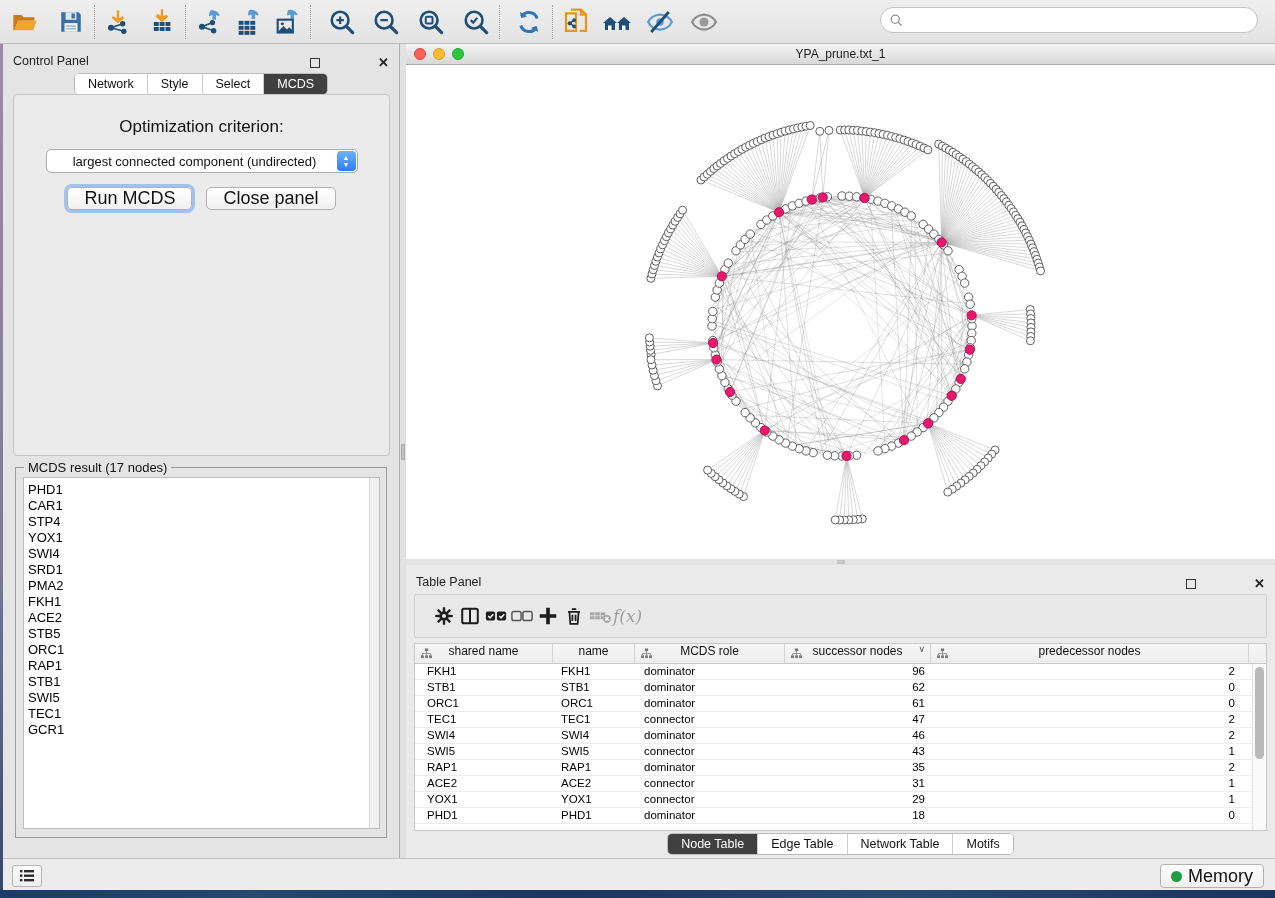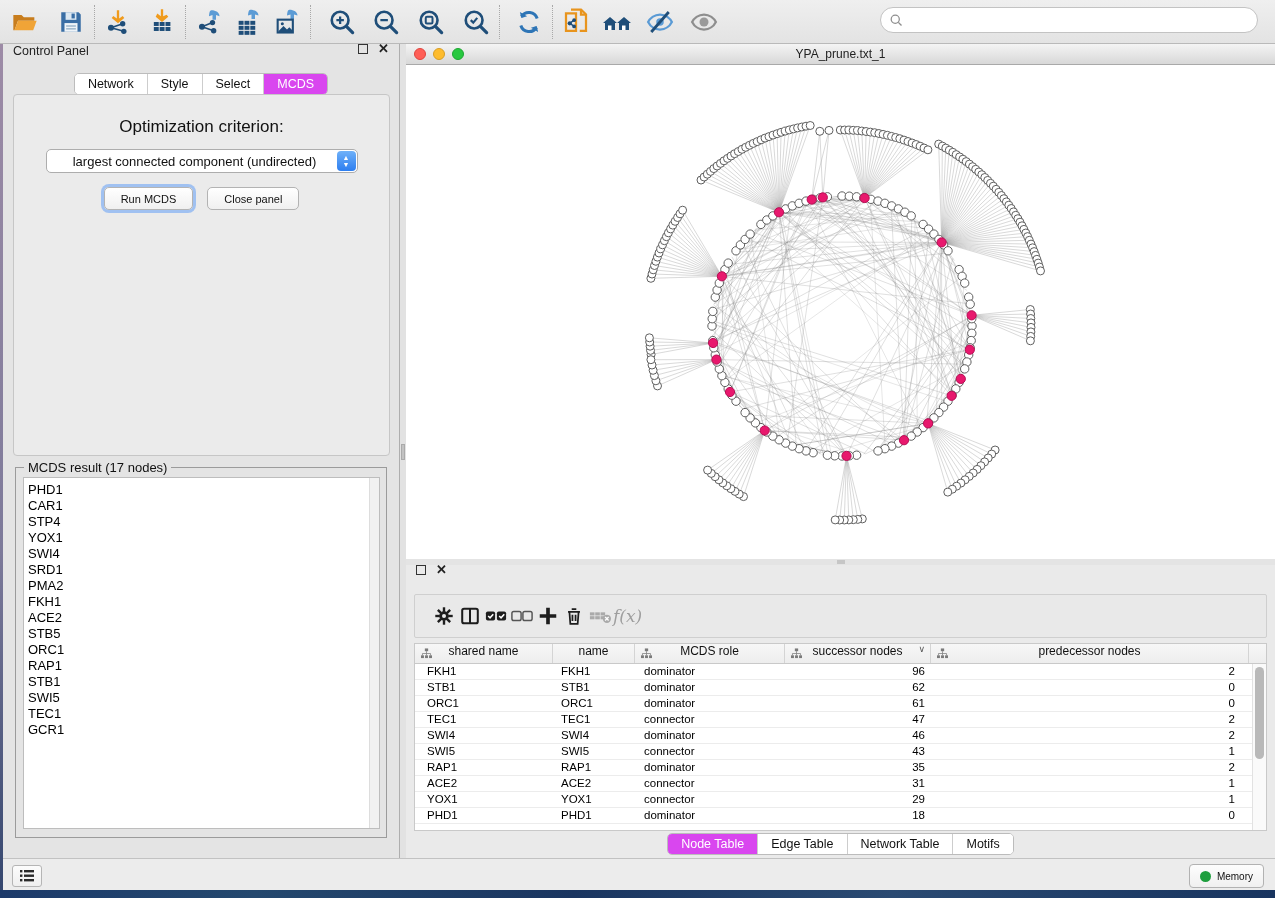--- a/index.html
+++ b/index.html
@@ -13,40 +13,40 @@
   .toolbar { position:absolute; left:0; top:0; width:1275px; height:44px; background:linear-gradient(#efefef,#e3e3e3);
      border-bottom:1px solid #b9b9b9; display:flex; align-items:center; }
   .tb-btn { width:34px; height:34px; border:none; background:transparent; display:flex; align-items:center; justify-content:center; }
   .tb-sep { width:1px; height:34px; border-left:1px dotted #a8a8a8; margin:0 6px; }
   .search-wrap { position:absolute; right:17px; top:7px; width:378px; height:26px; background:#fff; border:1px solid #c3c3c3;
      border-radius:13px; display:flex; align-items:center; padding-left:8px; }
   .search-wrap input { border:none; outline:none; flex:1; height:20px; font-size:12px; background:transparent; }
 
   
   .control-panel { position:absolute; left:3px; top:44px; width:397px; height:814px; background:#e4e4e4; border-right:1px solid #aeaeae; }
-  .panel-header { height:24px; display:flex; align-items:flex-start; padding:0 10px; }
+  .panel-header { height:24px; display:flex; align-items:flex-end; padding:0 10px;gap:48px; }
   .panel-title { font-size:12.5px; color:#222; flex:1; }
   .win-float { width:10px; height:10px; border:1.6px solid #333; margin-right:10px; }
   .win-close { font-size:13px; font-weight:bold; color:#222; line-height:10px; }
   .ctl-tabs { display:flex; justify-content:center; margin-top:5px; }
   .seg { display:flex; background:#fff; border:1px solid #bcbcbc; border-radius:5px; overflow:hidden; height:22px; }
   .segment { padding:0 13px; line-height:21px; font-size:12.5px; color:#111; border-right:1px solid #cdcdcd; background:#fff; }
   .segment:last-child { border-right:none; }
-  .segment.active { background:#d946ef; color:#fff; }
+  .segment.active { background:#404040; color:#fff; }
   .ctl-inner { position:absolute; left:10px; top:50px; width:377px; height:362px; background:#ebebeb; border:1px solid #c6c6c6; border-radius:4px; }
   .opt-label { text-align:center; margin-top:22px; font-size:17px; color:#111; }
   .dropdown { position:relative; margin:12px auto 0; width:312px; height:24px; background:#fff; border:1px solid #adadad; border-radius:5px;
      display:flex; align-items:center; }
   .dropdown-text { flex:1; text-align:center; font-size:13px; color:#111; padding-right:14px; }
   .dropdown-stepper { position:absolute; right:1px; top:1px; width:19px; height:20px; border-radius:4px;
      background:linear-gradient(#6fb1f9,#2d7ef0); display:flex; flex-direction:column; align-items:center; justify-content:center; gap:1px; }
   .dropdown-stepper span { color:#fff; font-size:7px; line-height:6px; }
   .btn-row { display:flex; justify-content:center; gap:14px; margin-top:14px; }
   .mac-btn { height:23px; padding:0 16px; background:linear-gradient(#ffffff,#f0f0f0); border:1px solid #b3b3b3; border-radius:5px;
-     font-size:11px; color:#111; font-family:"Liberation Sans",sans-serif; }
+     font-size:18px; color:#111; font-family:"Liberation Sans",sans-serif; }
   .mac-btn.focus-ring { box-shadow:0 0 0 3px rgba(110,165,245,.6); }
   .mcds-group { position:absolute; left:12px; top:423px; width:372px; height:371px; border:1px solid #9b9b9b; }
   .mcds-group-title { position:absolute; left:8px; top:-8px; background:#e4e4e4; padding:0 4px; font-size:13px; color:#111; }
   .mcds-list-wrap { position:absolute; left:7px; top:9px; width:357px; height:352px; background:#fff; border:1px solid #bdbdbd; display:flex; }
   .mcds-list { flex:1; list-style:none; padding:4px 0 0 4px; }
   .mcds-list li { font-size:13px; line-height:16px; color:#000; }
   .mcds-scroll { width:10px; background:#f1f1f1; border-left:1px solid #ddd; }
 
   
   .v-divider { position:absolute; left:400px; top:44px; width:6px; height:814px; background:#e2e2e2; }
@@ -85,21 +85,21 @@
   .h0 { width:138px; } .h1 { width:82px; } .h2 { width:150px; } .h3 { width:146px; } .h4 { width:318px; }
   .dt-scroll { position:absolute; right:0; top:20px; width:14px; height:168px; background:#fafafa; border-left:1px solid #e2e2e2; }
   .dt-thumb { position:absolute; left:2px; top:3px; width:9px; height:92px; background:#b9b9b9; border-radius:5px; }
   .table-tabs { position:absolute; left:0; right:0; top:268px; display:flex; justify-content:center; }
 
   
   .status-bar { position:absolute; left:3px; top:858px; width:1272px; height:32px; background:#ececec; border-top:1px solid #c2c2c2; }
   .list-btn { position:absolute; left:9px; top:6px; width:30px; height:22px; background:linear-gradient(#fcfcfc,#efefef);
      border:1px solid #b5b5b5; border-radius:3px; display:flex; align-items:center; justify-content:center; }
   .memory-btn { position:absolute; right:11px; top:5px; height:24px; padding:0 10px; background:linear-gradient(#fdfdfd,#f0f0f0);
-     border:1px solid #b2b2b2; border-radius:4px; display:flex; align-items:center; gap:6px; font-size:10px; color:#111; }
+     border:1px solid #b2b2b2; border-radius:4px; display:flex; align-items:center; gap:6px; font-size:18px; color:#111; }
   .mem-dot { width:11px; height:11px; border-radius:50%; background:#1e9e3e; }
 </style>
 </head>
 <body>
 
 <div class="screen">
   <div class="wallpaper-left"></div>
   <div class="wallpaper-bottom"></div>
 
   <div class="toolbar">
@@ -979,20 +979,21 @@
           <circle cx="545.6" cy="330.8" r="4.6" fill="#e8186d" stroke="#b80d55" stroke-width="1"></circle>
         </g>
       </svg>
   </div>
   <div class="h-divider">
       <div class="h-grip" style="position:absolute;left:431px;"></div>
     </div>
 
   <div class="table-panel">
     <div class="panel-header">
+      <span class="panel-title">Table Panel</span>
       <span class="win-float"></span>
       <span class="win-close">✕</span>
     </div>
     <div class="tp-toolbar">
       <button class="tp-icon">
         <svg width="22" height="22" viewBox="0 0 24 24" fill="#1d1d1d">
             <g>
               <rect x="10.7" y="2.5" width="2.6" height="5"></rect>
               <rect x="10.7" y="16.5" width="2.6" height="5"></rect>
               <rect x="2.5" y="10.7" width="5" height="2.6"></rect>

